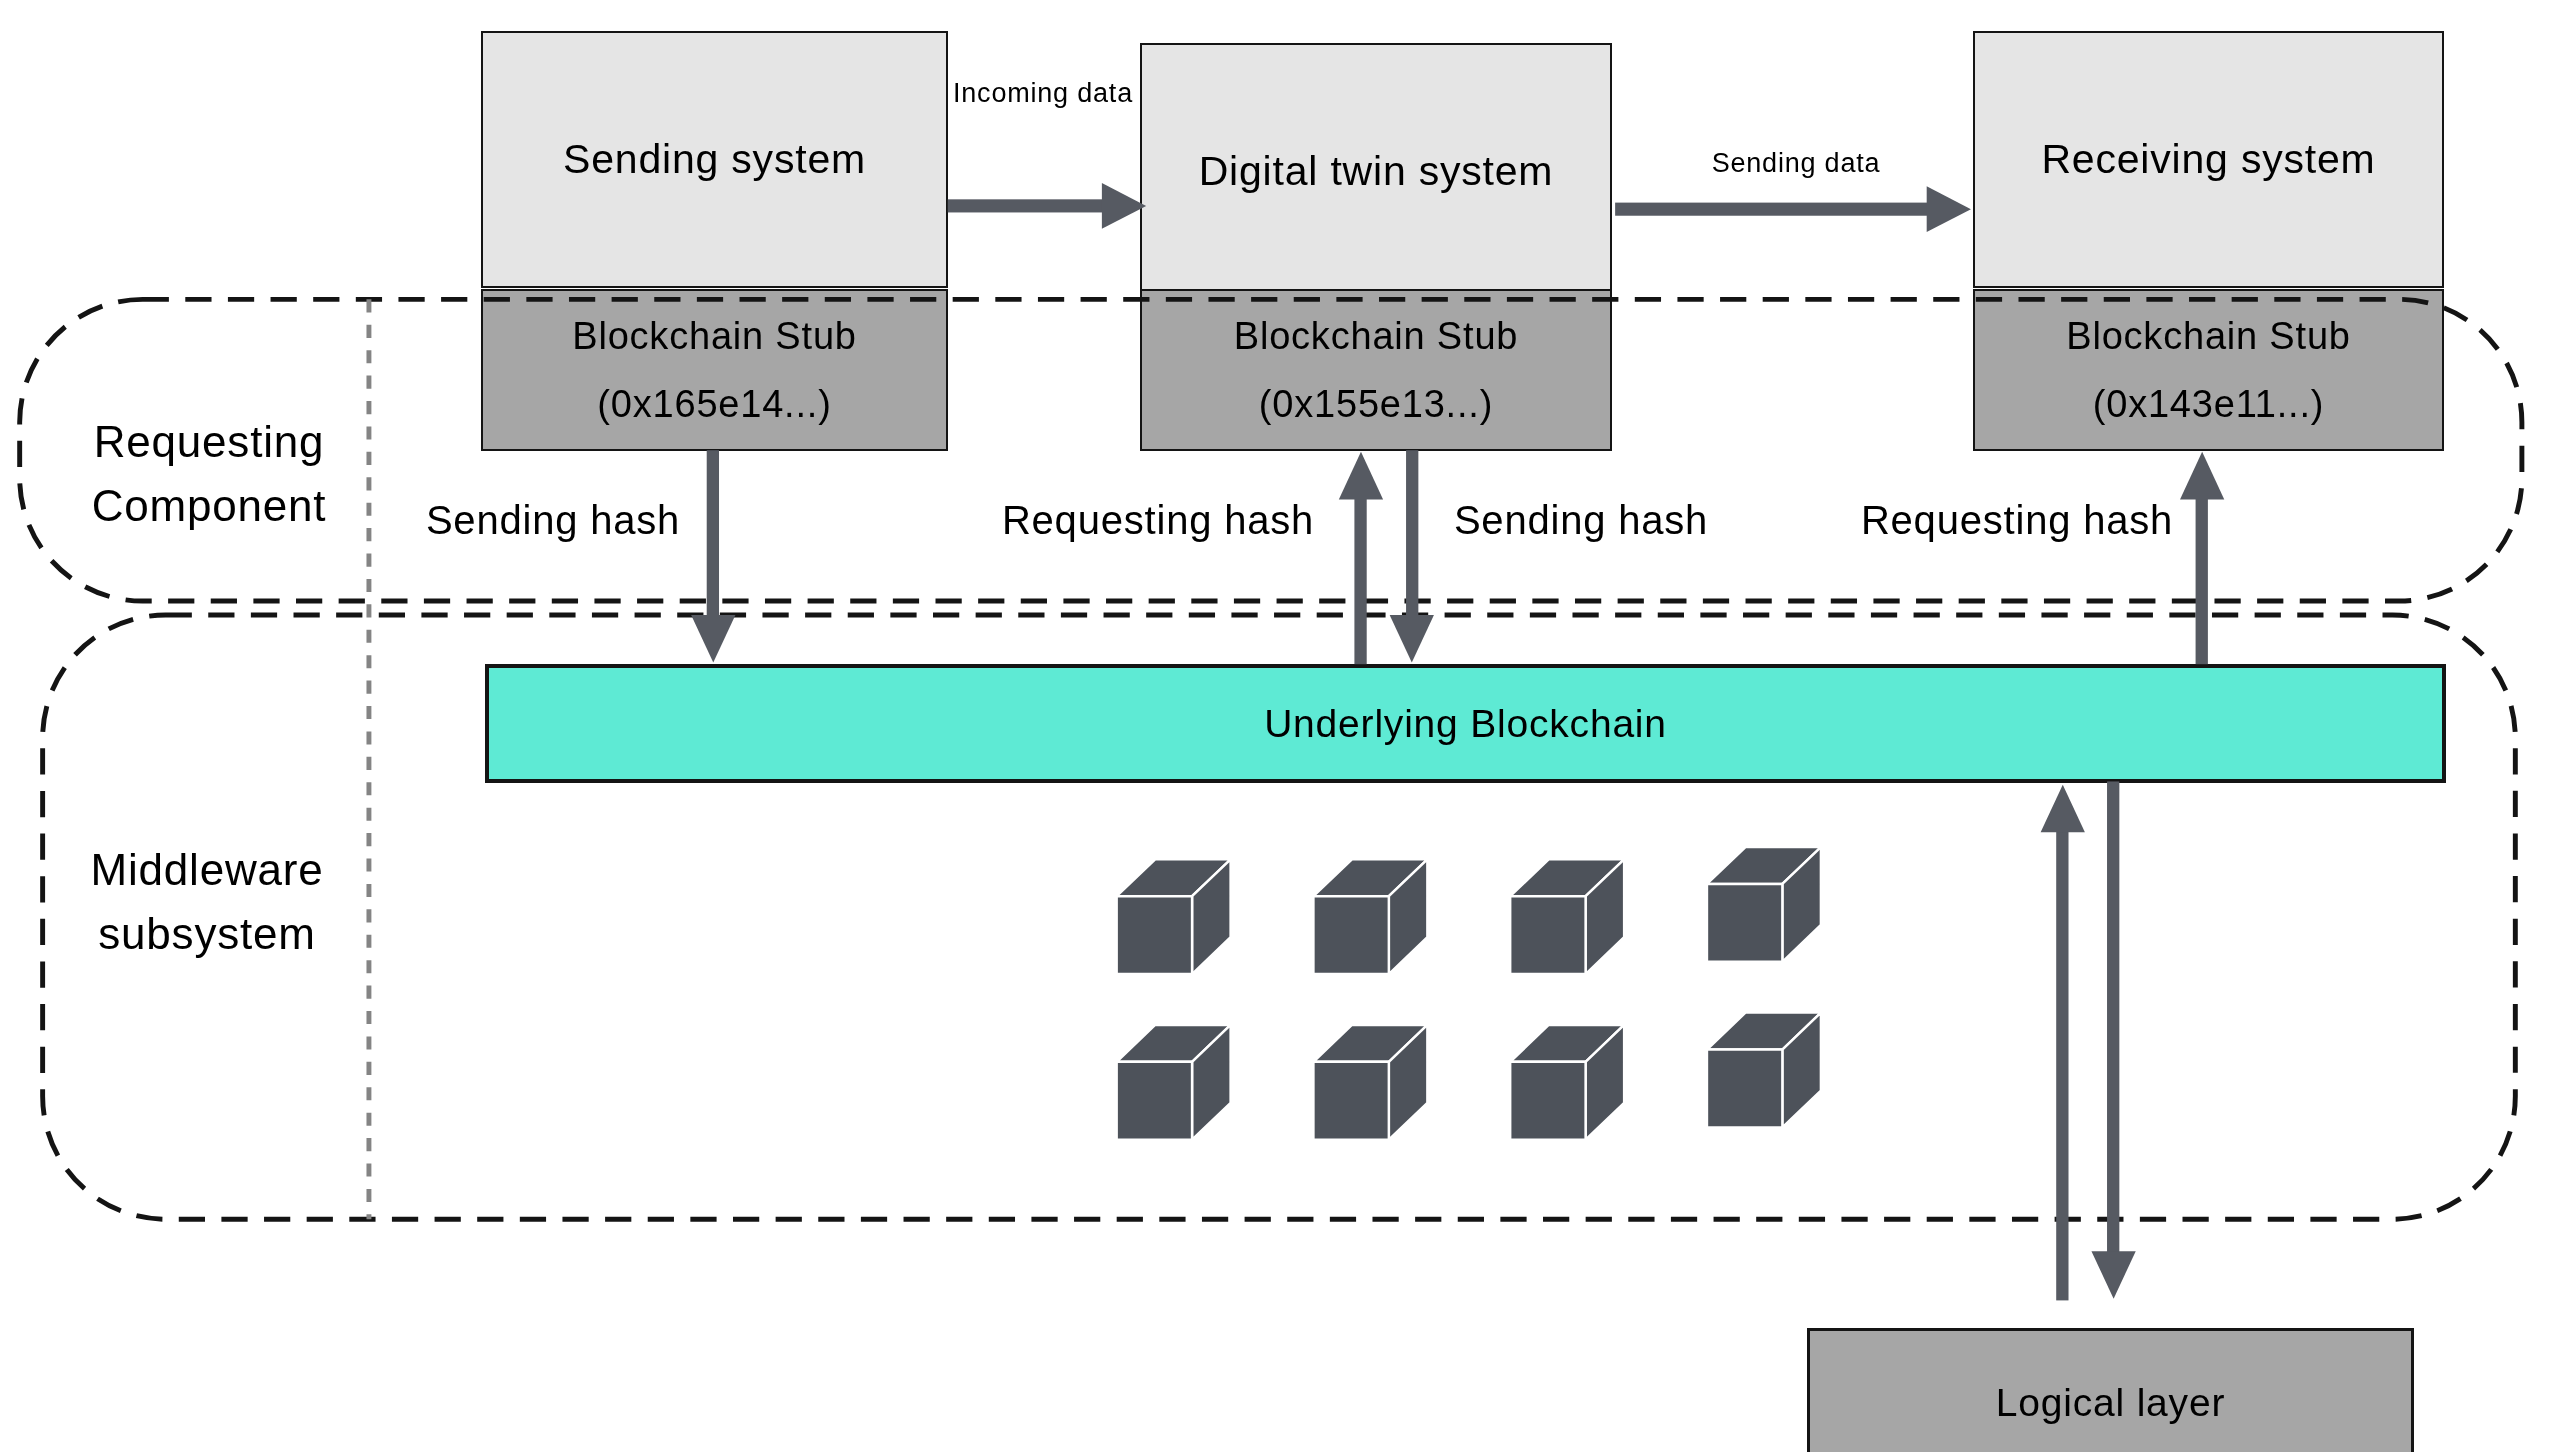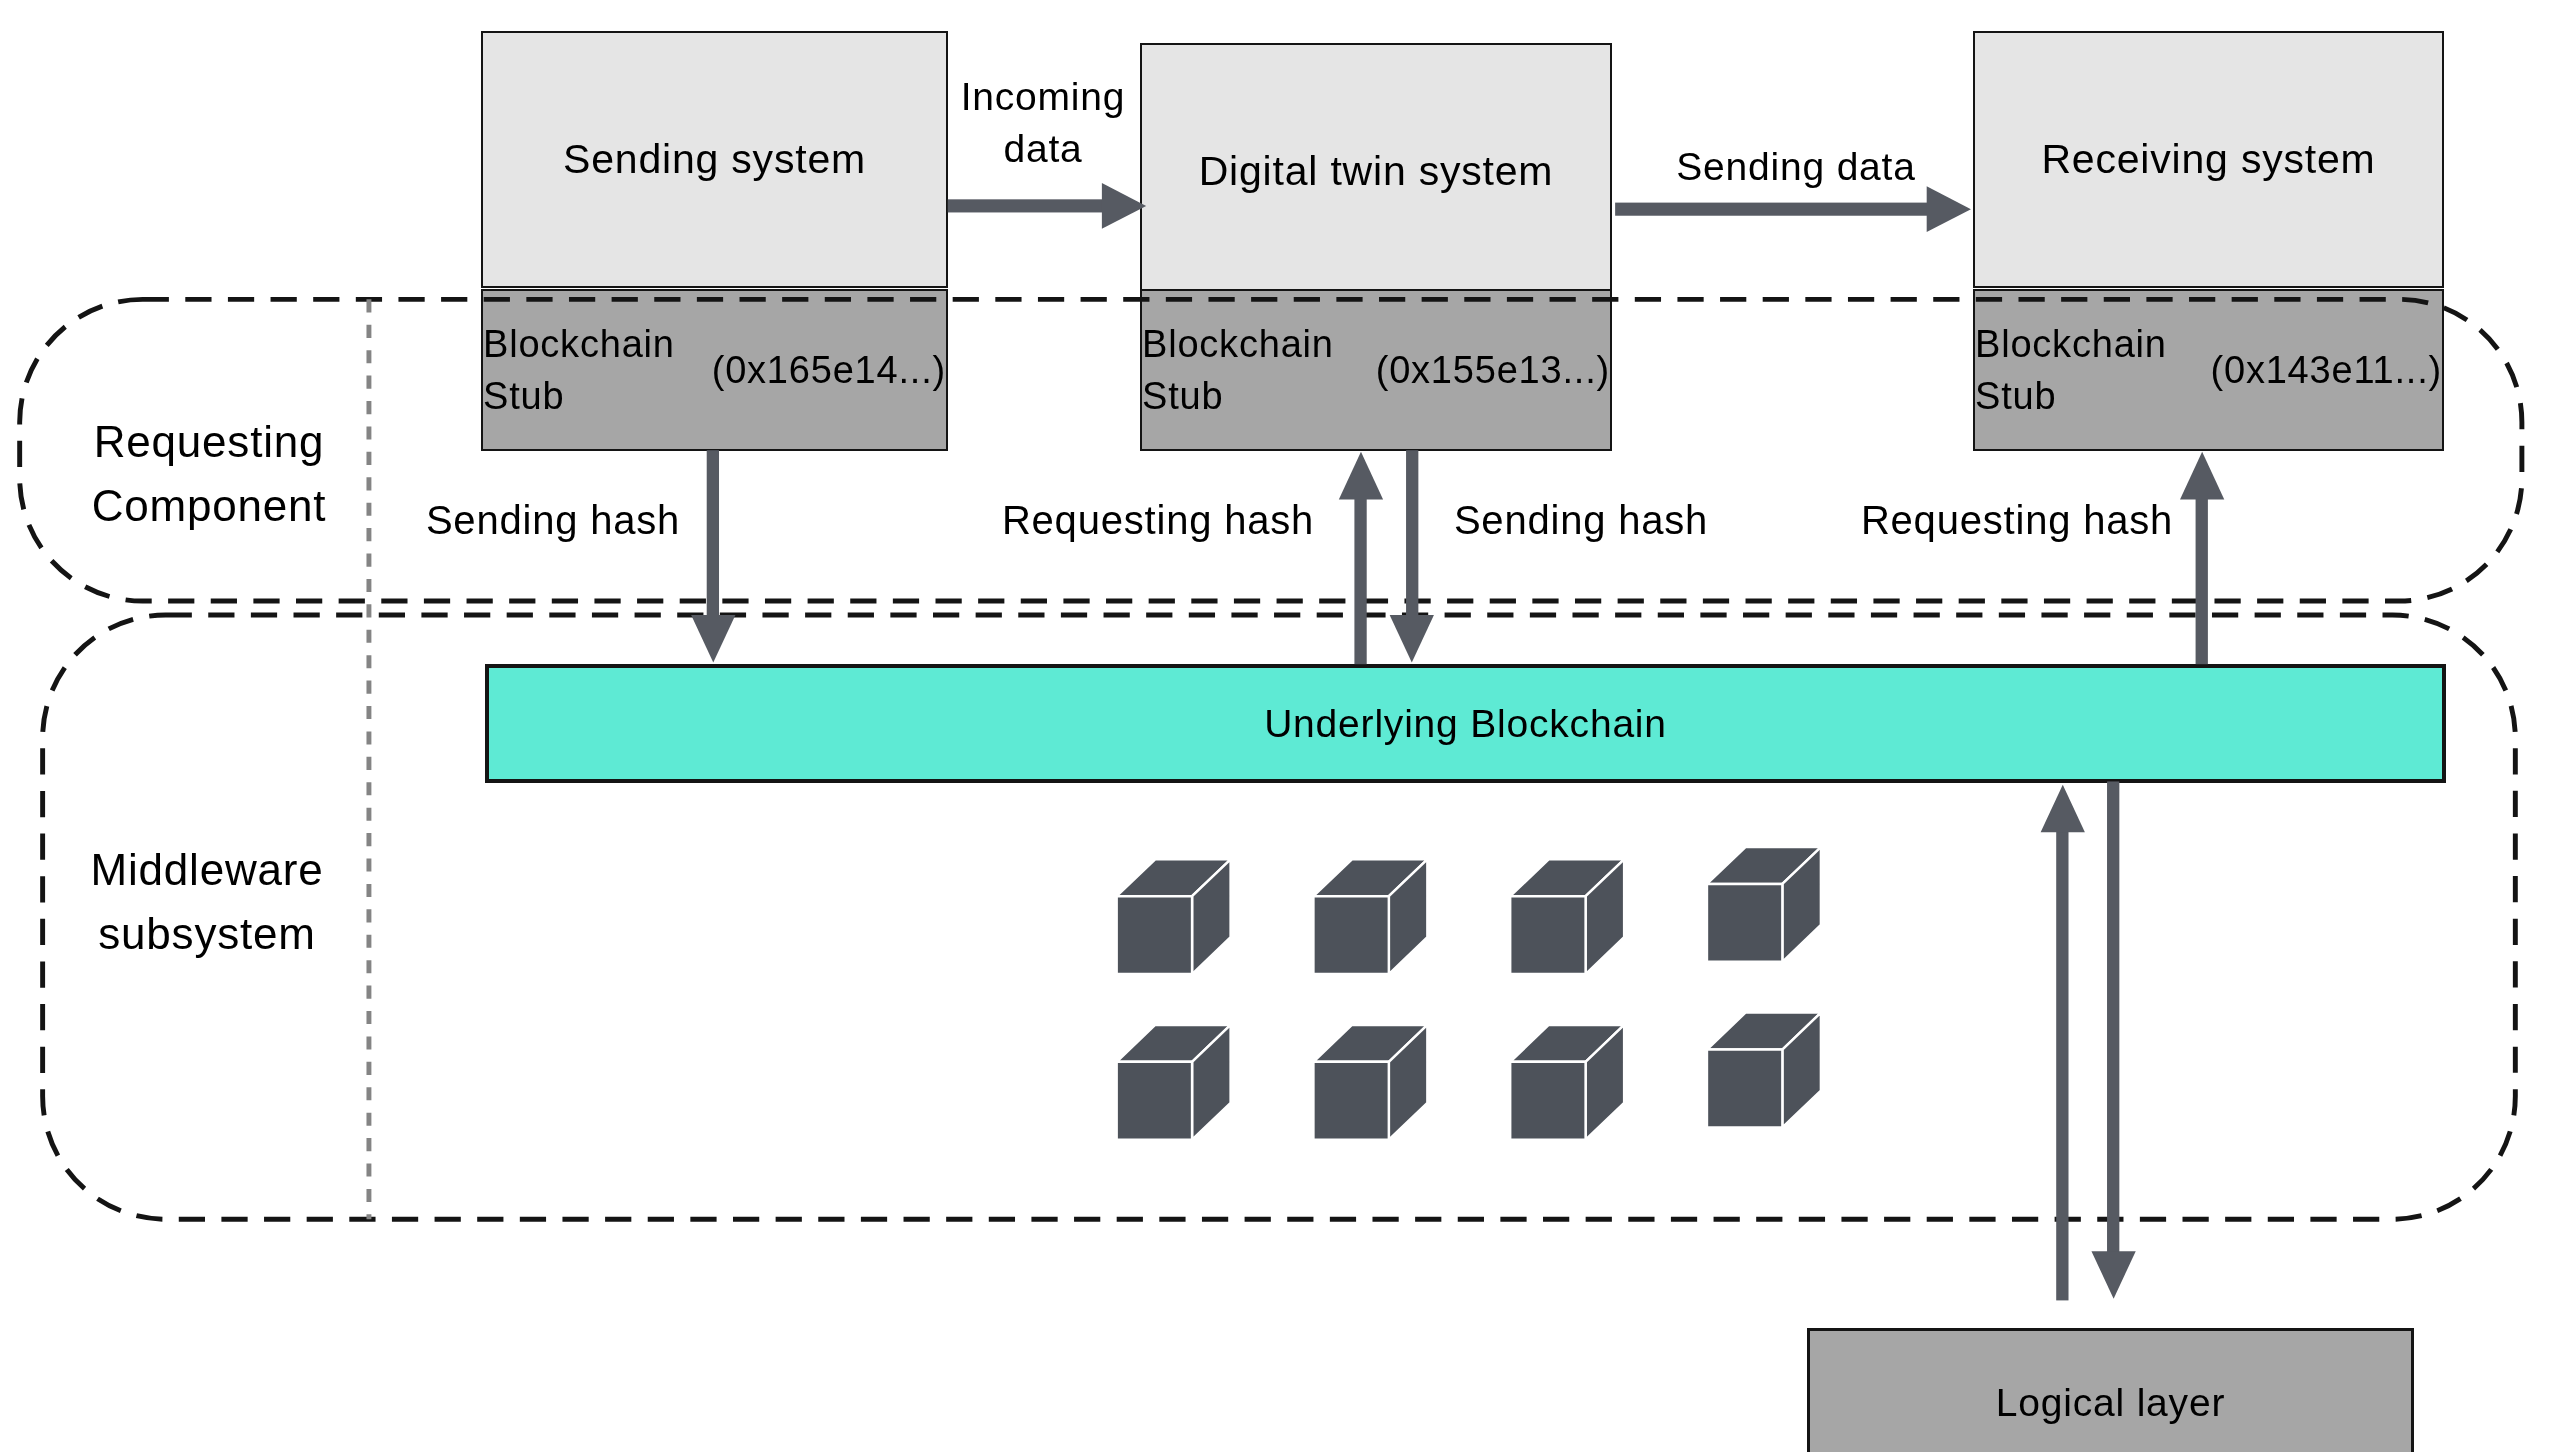--- a/index.html
+++ b/index.html
@@ -9,40 +9,40 @@
   }
   #canvas *{box-sizing:border-box;}
   .abs{position:absolute;}
   .sys{
     background:#e5e5e5;border:2.5px solid #141414;
     display:flex;align-items:center;justify-content:center;
     font-size:41px;letter-spacing:0.8px;
   }
   .stub{
     background:#a6a6a6;border:2.5px solid #141414;
-    display:flex;flex-direction:row;align-items:center;justify-content:center;
+    display:flex;flex-direction:column;align-items:center;justify-content:center;
     font-size:38px;line-height:52px;letter-spacing:0.8px;gap:16px;
   }
   .bar{
     background:#5eead4;border:4.1px solid #141414;
     display:flex;align-items:center;justify-content:center;
     font-size:39px;letter-spacing:0.8px;
   }
   .logical{
     background:#a6a6a6;border:3.3px solid #141414;
     display:flex;align-items:center;justify-content:center;
     font-size:39px;letter-spacing:0.8px;margin-top:28px;
   }
   .lbl{
     position:absolute;transform:translateX(-50%);
     text-align:center;white-space:nowrap;
     font-size:40px;letter-spacing:0.8px;
   }
   .lbl.wrap{white-space:normal;}
-  .flow{font-size:39px;line-height:52px;}
+  .flow{font-size:27px;line-height:44px;}
   .region{font-size:44px;line-height:64px;}
   svg{display:block;}
 </style>
 </head>
 <body>
 
 <div id="canvas">
 
   <div class="abs sys" style="left:481px;top:31px;width:467px;height:257px">
     <span>Sending system</span>

